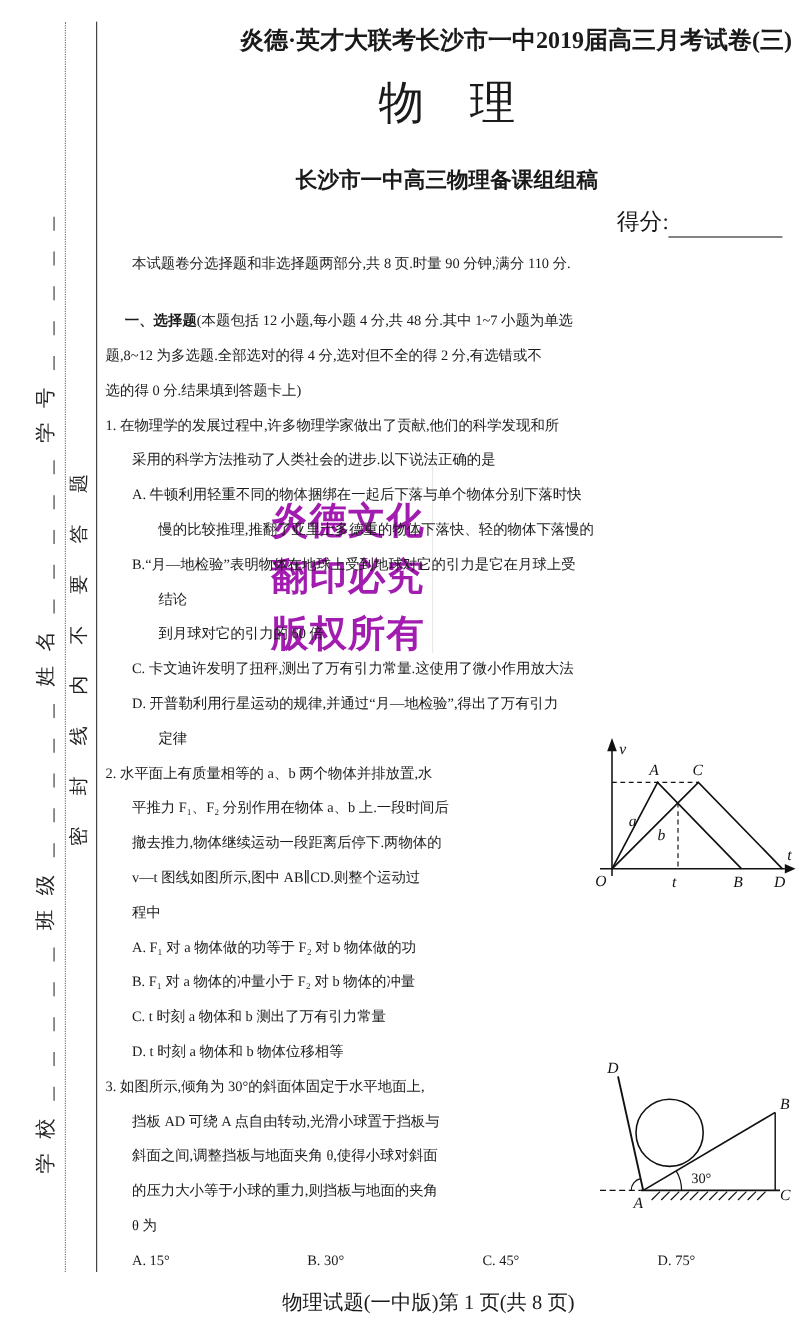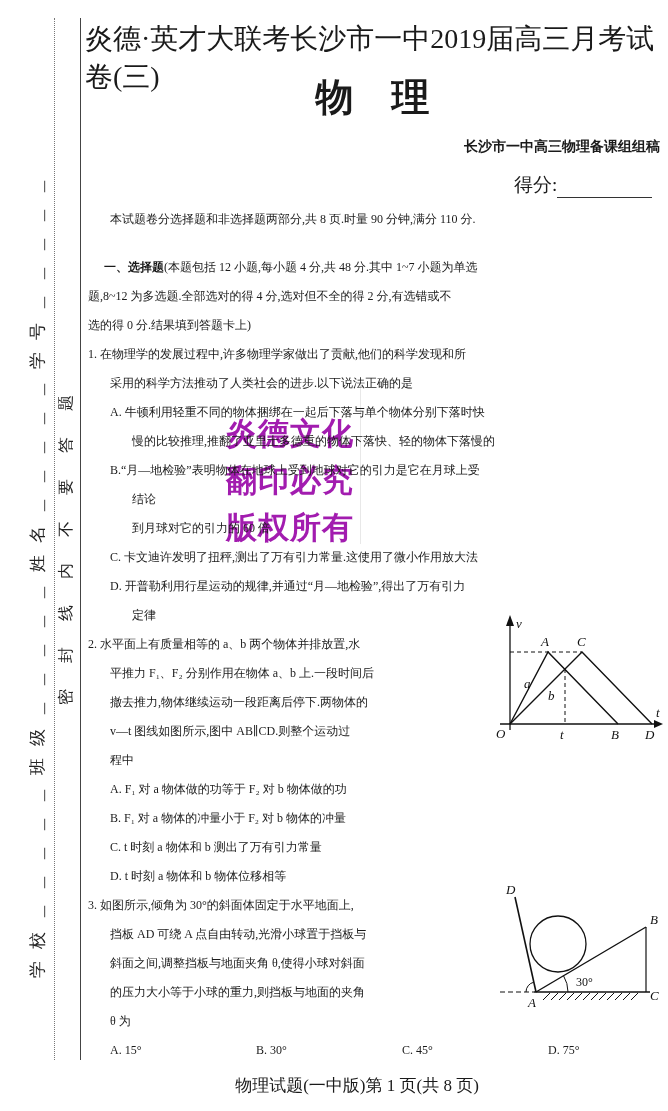--- a/index.html
+++ b/index.html
@@ -6,24 +6,24 @@
   #page{position:relative;width:668px;height:1111px;background:#fff;overflow:hidden;
         font-family:"Liberation Serif","DejaVu Serif",serif;color:#1a1a1a;}
   
   .vline-dotted{position:absolute;left:54px;top:18px;height:1042px;width:0;border-left:1px dotted #777;}
   .vline-solid{position:absolute;left:80px;top:18px;height:1042px;width:0;border-left:1px solid #444;}
   .rot{position:absolute;transform-origin:0 0;transform:rotate(-90deg);white-space:nowrap;}
   .fields{left:26px;top:978px;font-size:17px;letter-spacing:12px;color:#222;}
   .seal{left:56px;top:705px;font-size:16px;letter-spacing:26px;color:#222;}
   
   .main{position:absolute;left:85px;width:575px;}
-  .title{top:20px;text-align:left;font-size:28px;font-weight:400;letter-spacing:0px;
+  .title{top:20px;text-align:right;font-size:20px;font-weight:700;letter-spacing:0px;
          font-family:"Liberation Serif","DejaVu Serif",serif;}
-  .subject{top:72px;text-align:center;font-size:38px;font-weight:bold;}
-  .byline{top:138px;text-align:right;font-size:14px;font-weight:bold;}
+  .subject{top:60px;text-align:center;font-size:38px;font-weight:normal;}
+  .byline{top:138px;text-align:center;font-size:18px;font-weight:bold;}
   .score{position:absolute;left:495px;top:172px;font-size:19px;margin-left:19px;}
   .score-line{display:inline-block;width:95px;height:19px;border-bottom:1px solid #333;vertical-align:bottom;}
   
   .wm{position:absolute;left:226px;top:410px;font-size:31px;font-weight:bold;color:#a21caf;
       letter-spacing:1px;line-height:47px;font-family:"Liberation Sans","DejaVu Sans",sans-serif;z-index:0;}
   .wm-line{position:absolute;left:360px;top:382px;height:162px;width:0;border-left:1px solid #e8e8e8;z-index:0;}
   
   .flow{position:absolute;left:88px;top:205px;width:575px;font-size:12px;line-height:29px;z-index:2;}
   .line{height:29px;white-space:nowrap;}
   .i1{padding-left:22px;}

